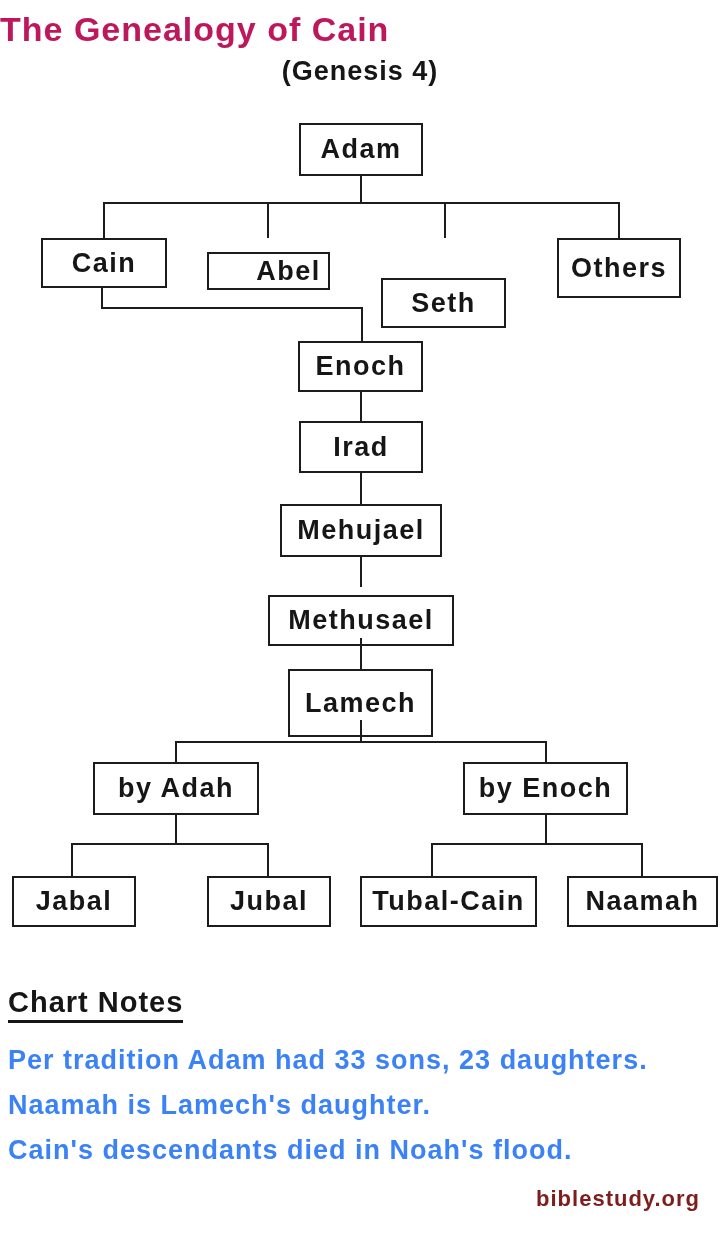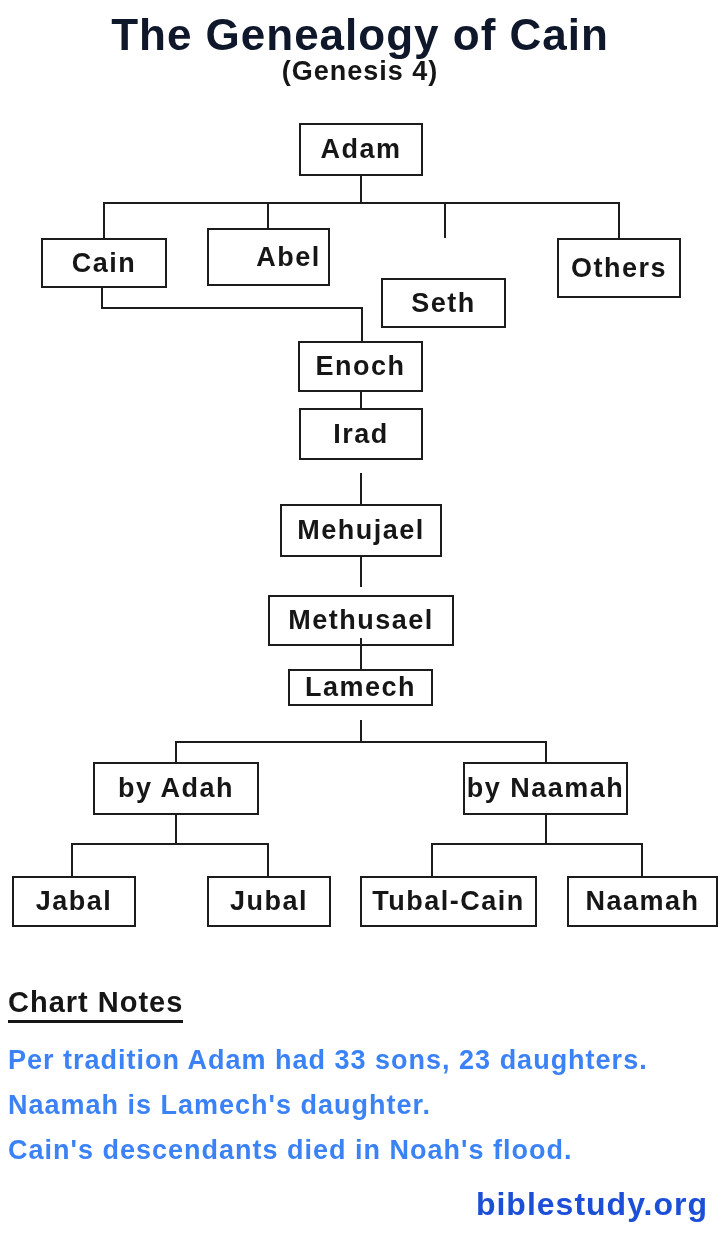--- a/index.html
+++ b/index.html
@@ -13,25 +13,25 @@
     height: 1234px;
     background: #ffffff;
     font-family: "Liberation Sans", "DejaVu Sans", sans-serif;
     color: #161616;
     overflow: hidden;
   }
   .chart-title {
     position: absolute;
     left: 0; right: 0;
     top: 10px;
-    text-align: center;
-    font-size: 44px;
+    text-align: left;
+    font-size: 34px;
     font-weight: bold;
     letter-spacing: 1px;
-    color: #0f172a;
+    color: #be185d;
   }
   .chart-subtitle {
     position: absolute;
     left: 0; right: 0;
     top: 56px;
     text-align: center;
     font-size: 27px;
     font-weight: bold;
     letter-spacing: 1px;
     color: #161616;
@@ -71,75 +71,75 @@
     font-weight: bold;
     letter-spacing: 1px;
     white-space: nowrap;
     color: #3b82f6;
   }
   .note-1 { top: 1045px; }
   .note-2 { top: 1090px; }
   .note-3 { top: 1135px; }
   .site-credit {
     position: absolute;
-    right: 12px;
+    right: 20px;
     top: 1186px;
-    font-size: 32px;
+    font-size: 22px;
     font-weight: bold;
     letter-spacing: 1px;
-    color: #1d4ed8;
+    color: #7f1d1d;
   }
 </style>
 </head>
 <body>
 
 <div class="canvas">
 
   <div class="chart-title">The Genealogy of Cain</div>
   <div class="chart-subtitle">(Genesis 4)</div>
 
   <div class="node" style="left:299px; top:123px; width:124px; height:53px;">Adam</div>
 
   <div class="line" style="left:360px; top:176px; width:2px; height:28px;"></div>
   <div class="line" style="left:103px; top:202px; width:517px; height:2px;"></div>
   <div class="line" style="left:103px; top:202px; width:2px; height:36px;"></div>
   <div class="line" style="left:267px; top:202px; width:2px; height:36px;"></div>
   <div class="line" style="left:444px; top:202px; width:2px; height:36px;"></div>
   <div class="line" style="left:618px; top:202px; width:2px; height:36px;"></div>
 
   <div class="node" style="left:41px; top:238px; width:126px; height:50px;">Cain</div>
-  <div class="node" style="left:207px; top:228px; width:123px; height:58px;padding-left:40px;">Abel</div>
+  <div class="node" style="left:207px; top:252px; width:123px; height:38px;padding-left:40px;">Abel</div>
   <div class="node" style="left:381px; top:238px; width:125px; height:50px;margin-top:40px;">Seth</div>
   <div class="node" style="left:557px; top:238px; width:124px; height:60px;">Others</div>
 
   <div class="line" style="left:101px; top:288px; width:2px; height:21px;"></div>
   <div class="line" style="left:101px; top:307px; width:262px; height:2px;"></div>
   <div class="line" style="left:361px; top:307px; width:2px; height:34px;"></div>
 
   <div class="node" style="left:298px; top:341px; width:125px; height:51px;">Enoch</div>
   <div class="line" style="left:360px; top:392px; width:2px; height:29px;"></div>
 
-  <div class="node" style="left:299px; top:408px; width:124px; height:52px;">Irad</div>
+  <div class="node" style="left:299px; top:421px; width:124px; height:52px;">Irad</div>
   <div class="line" style="left:360px; top:473px; width:2px; height:31px;"></div>
 
   <div class="node" style="left:280px; top:504px; width:162px; height:53px;">Mehujael</div>
   <div class="line" style="left:360px; top:557px; width:2px; height:30px;"></div>
 
   <div class="node" style="left:268px; top:587px; width:186px; height:51px;margin-top:8px;">Methusael</div>
   <div class="line" style="left:360px; top:638px; width:2px; height:31px;"></div>
 
-  <div class="node" style="left:288px; top:669px; width:145px; height:37px;">Lamech</div>
+  <div class="node" style="left:288px; top:669px; width:145px; height:68px;">Lamech</div>
 
   <div class="line" style="left:360px; top:720px; width:2px; height:23px;"></div>
   <div class="line" style="left:175px; top:741px; width:372px; height:2px;"></div>
   <div class="line" style="left:175px; top:741px; width:2px; height:21px;"></div>
   <div class="line" style="left:545px; top:741px; width:2px; height:21px;"></div>
 
   <div class="node" style="left:93px; top:762px; width:166px; height:53px;">by Adah</div>
-  <div class="node" style="left:463px; top:762px; width:165px; height:53px;">by Naamah</div>
+  <div class="node" style="left:463px; top:762px; width:165px; height:53px;">by Enoch</div>
 
   <div class="line" style="left:175px; top:815px; width:2px; height:30px;"></div>
   <div class="line" style="left:71px; top:843px; width:198px; height:2px;"></div>
   <div class="line" style="left:71px; top:843px; width:2px; height:33px;"></div>
   <div class="line" style="left:267px; top:843px; width:2px; height:33px;"></div>
 
   <div class="line" style="left:545px; top:815px; width:2px; height:30px;"></div>
   <div class="line" style="left:431px; top:843px; width:212px; height:2px;"></div>
   <div class="line" style="left:431px; top:843px; width:2px; height:33px;"></div>
   <div class="line" style="left:641px; top:843px; width:2px; height:33px;"></div>

